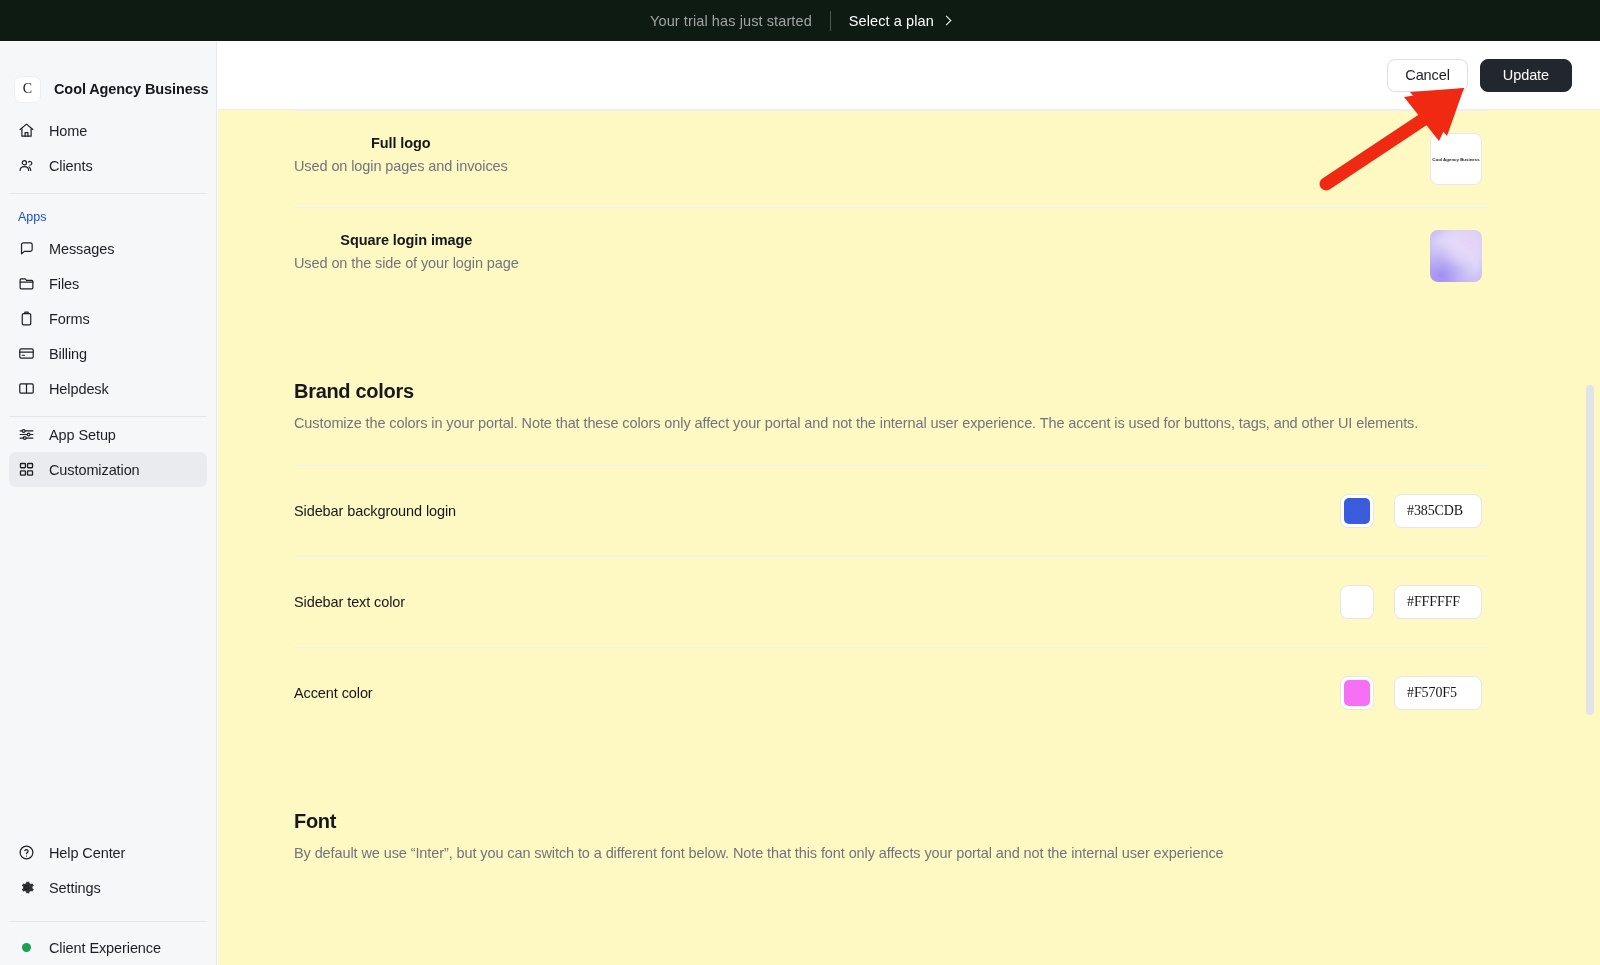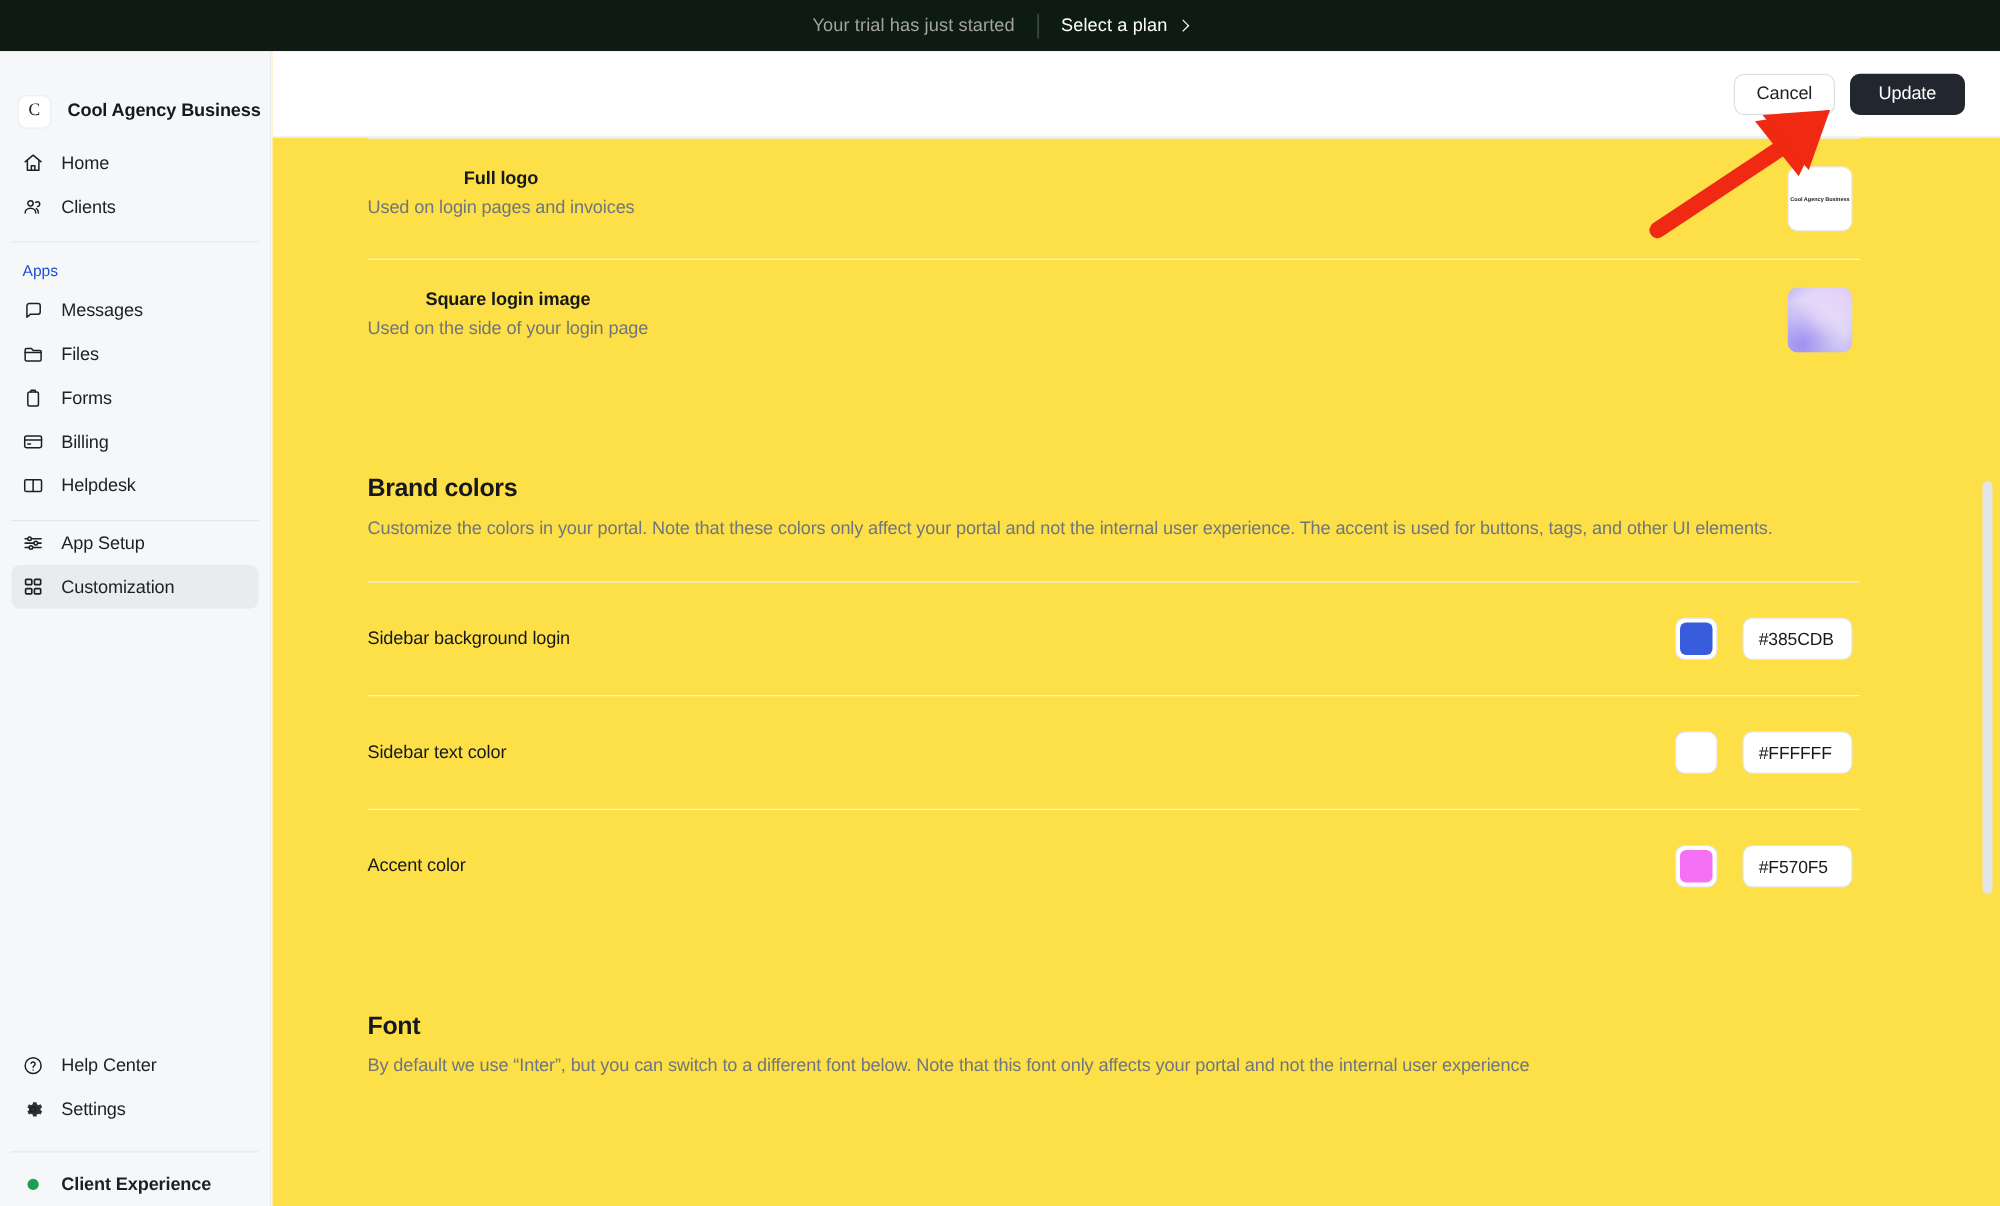--- a/index.html
+++ b/index.html
@@ -80,21 +80,21 @@
   .sb-bottom { padding-bottom: 6px; }
   .dot-green {
     width: 9px; height: 9px; border-radius: 50%; background: #1aa053;
     display:block;
   }
 
   
   .main {
     position: absolute; top: 41px; left: 218px;
     width: 1382px; height: 924px;
-    background: #fde047;
+    background: #fef9c3;
   }
   .topbar {
     height: 69px; border-bottom: 1px solid #eceef0;
     display: flex; align-items: center; justify-content: flex-end;
     padding-right: 28px; gap: 12px;
     background: #ffffff;
     position: relative; z-index: 5;
   }
   .btn {
     font-size: 14.5px; border-radius: 8px; cursor: pointer;
@@ -142,21 +142,21 @@
     max-width: 1160px; letter-spacing: -.1px;
   }
   .section-gap { height: 30px; }
 
   .color-row {
     display: flex; align-items: center; justify-content: space-between;
     border-top: 1px solid #eef0f2;
     height: 91px; width: 1194px;
   }
   .color-label { font-size: 14.5px; color: #16181d; letter-spacing: -.1px;}
-  .color-ctrl { display: flex; align-items: flex-start; gap: 20px; padding-right: 6px;}
+  .color-ctrl { display: flex; align-items: flex-start; gap: 20px; padding-right: 6px; font-family: Liberation Serif, serif;}
   .swatch-wrap {
     width: 34px; height: 34px; border-radius: 8px;
     border: 1px solid #e4e6ea; background:#fff;
     display: flex; align-items: center; justify-content: center;
   }
   .swatch { width: 26px; height: 26px; border-radius: 5px; }
   .hex-field {
     width: 88px; height: 34px; border-radius: 8px;
     border: 1px solid #e4e6ea; background: #ffffff;
     display: flex; align-items: center; padding-left: 12px;
@@ -324,21 +324,21 @@
               <path d="M12 8.4a3.6 3.6 0 1 0 0 7.2 3.6 3.6 0 0 0 0-7.2zm0 5.6a2 2 0 1 1 0-4 2 2 0 0 1 0 4z"></path>
               <path d="M20.3 13.1a8.5 8.5 0 0 0 0-2.2l2-1.2-2-3.4-2.2.9a8.3 8.3 0 0 0-1.9-1.1L15.8 4h-3.9l-.4 2.1c-.7.3-1.3.6-1.9 1.1l-2.2-.9-2 3.4 2 1.2a8.5 8.5 0 0 0 0 2.2l-2 1.2 2 3.4 2.2-.9c.6.5 1.2.8 1.9 1.1l.4 2.1h3.9l.4-2.1c.7-.3 1.3-.6 1.9-1.1l2.2.9 2-3.4z" opacity=".92"></path>
             </svg>
         </span>
         <span class="lbl">Settings</span>
       </div>
     </div>
 
     <div class="sb-divider"></div>
 
-    <div class="nav-group" style="padding-top:8px;font-weight:bold;">
+    <div class="nav-group" style="padding-top:8px;">
       <div class="nav-item">
         <span class="nav-icon">
           <span class="dot-green"></span>
         </span>
         <span class="lbl">Client Experience</span>
       </div>
     </div>
   </div>
 
   <div class="main">

